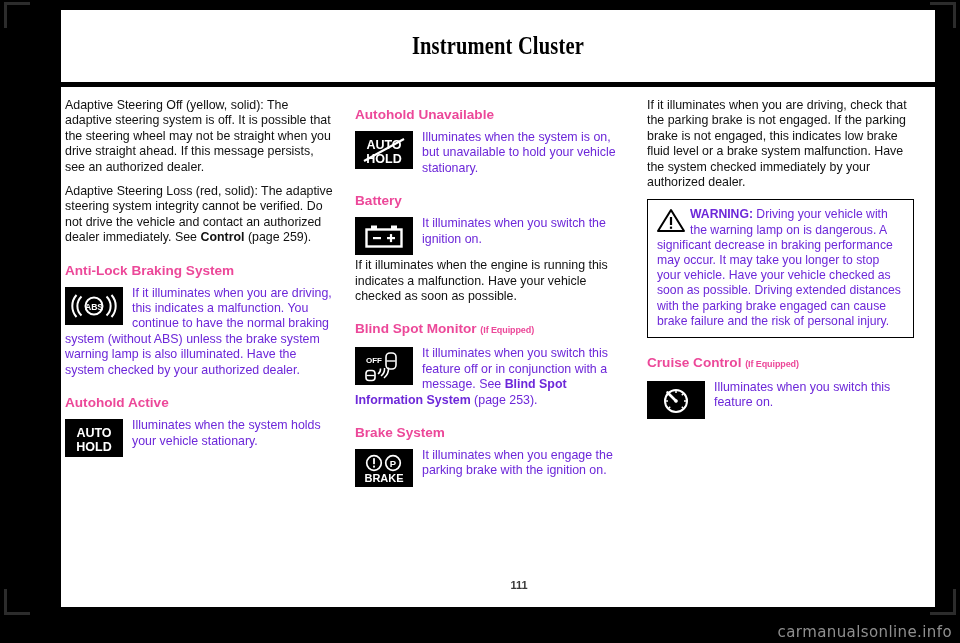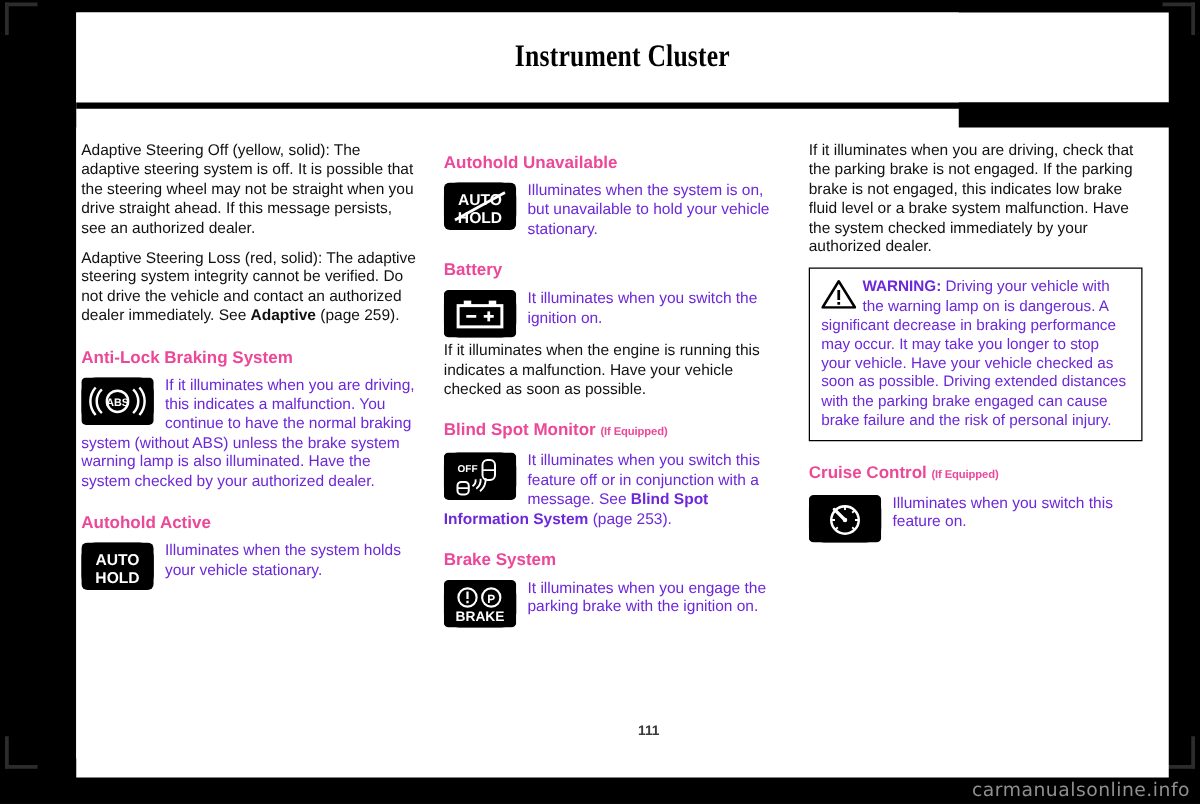--- a/index.html
+++ b/index.html
@@ -51,21 +51,21 @@
   #headerrule {
     position: absolute;
     left: 0; top: 72px;
     width: 874px; height: 5px;
     background: #000;
   }
 
   
   #content {
     position: absolute;
-    left: 0; top: 92px;
+    left: 0; top: 77px;
     width: 874px; height: 520px;
     background: #fff;
     display: flex;
     padding: 11px 0 0 0;
   }
   .col {
     width: 291px;
     padding: 0 18px 0 4px;
   }
   .col.mid { padding-left: 3px; padding-right: 16px; }
@@ -97,21 +97,21 @@
   .item { overflow: hidden; margin-bottom: 2px; }
   .item .txt {
     font-size: 12.4px;
     line-height: 15.4px;
     color: #6d28d9;
   }
   .icon {
     float: left;
     margin: 1px 9px 1px 0;
     background: #000;
-    border-radius: 12px;
+    border-radius: 0;
     width: 58px; height: 38px;
     position: relative;
     flex: none;
   }
   .icon svg { display: block; width: 58px; height: 38px; }
 
   
   .warnbox {
     border: 1.5px solid #000;
     padding: 7px 9px 8px 9px;
@@ -168,21 +168,21 @@
       <div class="title">Instrument Cluster</div>
     </div>
     <div id="headerrule"></div>
 
     <div id="content">
 
       <div class="col left">
 
         <p class="para">Adaptive Steering Off (yellow, solid): The adaptive steering system is off. It is possible that the steering wheel may not be straight when you drive straight ahead. If this message persists, see an authorized dealer.</p>
 
-        <p class="para"><span>Adaptive Steering Loss (red, solid): The adaptive steering system integrity cannot be verified. Do not drive the vehicle and contact an authorized dealer immediately. See </span><b>Adaptive</b><span> (page 259).</span></p>
+        <p class="para"><span>Adaptive Steering Loss (red, solid): The adaptive steering system integrity cannot be verified. Do not drive the vehicle and contact an authorized dealer immediately. See </span><b>Control</b><span> (page 259).</span></p>
 
         <h2 class="sec">Anti-Lock Braking System</h2>
 
         <div class="item">
           <div class="icon">
             <svg viewBox="0 0 58 38" xmlns="http://www.w3.org/2000/svg">
               <rect x="0" y="0" width="58" height="38" rx="4" fill="#000"></rect>
               <g fill="none" stroke="#fff" stroke-width="2">
                 <circle cx="29" cy="19" r="8.5"></circle>
                 <path d="M16.5 9.5 A 13 13 0 0 0 16.5 28.5"></path>

